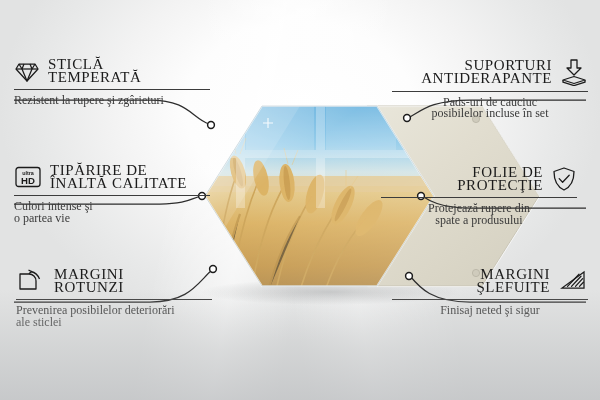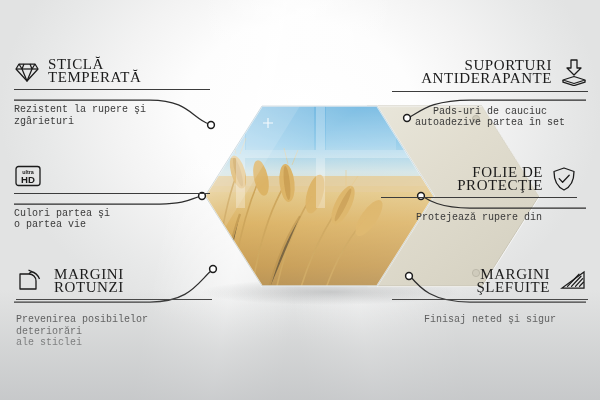--- a/index.html
+++ b/index.html
@@ -38,22 +38,22 @@
   .feature .head{display:flex;align-items:center;gap:8px;}
   .feature.right .head{flex-direction:row-reverse;}
   .feature .ttl{
     font-size:15px;line-height:13.2px;letter-spacing:.55px;
     color:#1b1b1b;font-weight:400;text-transform:uppercase;
     font-family:"Liberation Serif", serif;
   }
   .feature.right .ttl{text-align:right;}
   .feature .rule{height:1px;background:#3c3c3c;margin-top:5px;width:100%;}
   .feature .sub{
-    margin-top:14px;font-size:10px;line-height:11.4px;color:#3a3a3a;
-    font-family:Liberation Mono, monospace;
+    margin-top:5px;font-size:12px;line-height:11.4px;color:#3a3a3a;
+    font-family:Liberation Serif, serif;
   }
   .feature.right .sub{text-align:center;}
   .ic{flex:0 0 auto;display:block;}
 
   .f-tempered{left:14px;top:58px;}
   .f-print{left:14px;top:164px;}
   .f-round{left:16px;top:268px;}
   .f-pads{left:392px;top:58px;}
   .f-foil{left:381px;top:166px;}
   .f-polished{left:392px;top:268px;}
@@ -227,24 +227,28 @@
     <div class="sub">Rezistent la rupere şi zgârieturi</div>
   </div>
 
   <div class="feature f-print">
     <div class="head">
       <svg class="ic" width="28" height="24" viewBox="0 0 28 24">
         <rect x="2" y="2.5" width="24" height="19" rx="2.5" fill="none" stroke="#1b1b1b" stroke-width="1.3"></rect>
         <text x="14" y="10.3" text-anchor="middle" font-family="Liberation Sans, sans-serif" font-size="5.4" font-weight="700" fill="#1b1b1b">ultra</text>
         <text x="14" y="19" text-anchor="middle" font-family="Liberation Sans, sans-serif" font-size="9.6" font-weight="700" fill="#1b1b1b">HD</text>
       </svg>
+      <div>
+        <div class="ttl">TIPĂRIRE DE</div>
+        <div class="ttl">ÎNALTĂ CALITATE</div>
+      </div>
     </div>
     <div class="rule"></div>
     <div class="sub">
-      <div>Culori partea şi</div>
+      <div>Culori intense şi</div>
       <div>o partea vie</div>
     </div>
   </div>
 
   <div class="feature f-round">
     <div class="head">
       <svg class="ic" width="30" height="24" viewBox="0 0 30 24">
         <g fill="none" stroke="#1b1b1b" stroke-width="1.3" stroke-linejoin="round">
           <path d="M4,5 L13,5 A7,7 0 0 1 20,12 L20,20 L4,20 Z"></path>
           <path d="M15,2.5 C19,3.5 22,6 23.5,10"></path>
@@ -273,40 +277,41 @@
         </g>
       </svg>
       <div>
         <div class="ttl">SUPORTURI</div>
         <div class="ttl">ANTIDERAPANTE</div>
       </div>
     </div>
     <div class="rule"></div>
     <div class="sub">
       <div>Pads-uri de cauciuc</div>
-      <div>autoadezive partea în set</div>
+      <div>posibilelor incluse în set</div>
     </div>
   </div>
 
   <div class="feature f-foil right">
     <div class="head">
       <svg class="ic" width="26" height="26" viewBox="0 0 26 26">
         <g fill="none" stroke="#1b1b1b" stroke-width="1.3" stroke-linejoin="round" stroke-linecap="round">
           <path d="M13,2 L23,5.5 C23,14 19.5,21 13,24 C6.5,21 3,14 3,5.5 Z"></path>
           <path d="M8.2,12.6 L11.6,16.2 L18.2,9.3"></path>
         </g>
       </svg>
       <div>
         <div class="ttl">FOLIE DE</div>
         <div class="ttl">PROTECŢIE</div>
       </div>
     </div>
     <div class="rule"></div>
     <div class="sub">
       <div>Protejează rupere din</div>
+      <div>spate a produsului</div>
     </div>
   </div>
 
   <div class="feature f-polished right">
     <div class="head">
       <svg class="ic" width="30" height="24" viewBox="0 0 30 24">
         <g stroke="#1b1b1b" stroke-width="1.25" fill="none" stroke-linecap="round">
           <path d="M26,3 L26,19 L4,19 Z"></path>
           <path d="M9.5,17.4 L21,5.2"></path>
           <path d="M13.5,17.4 L23,7.2"></path>

